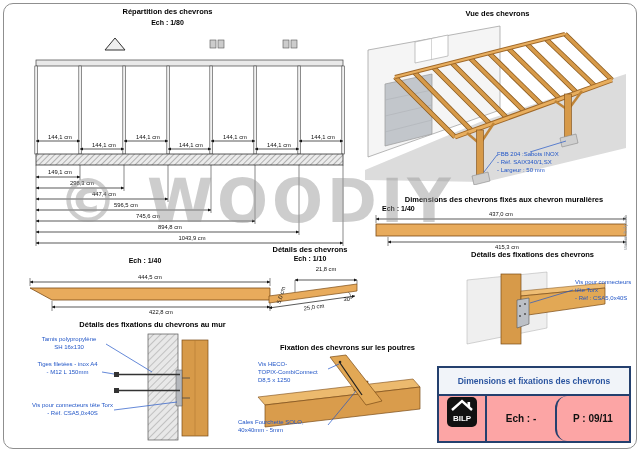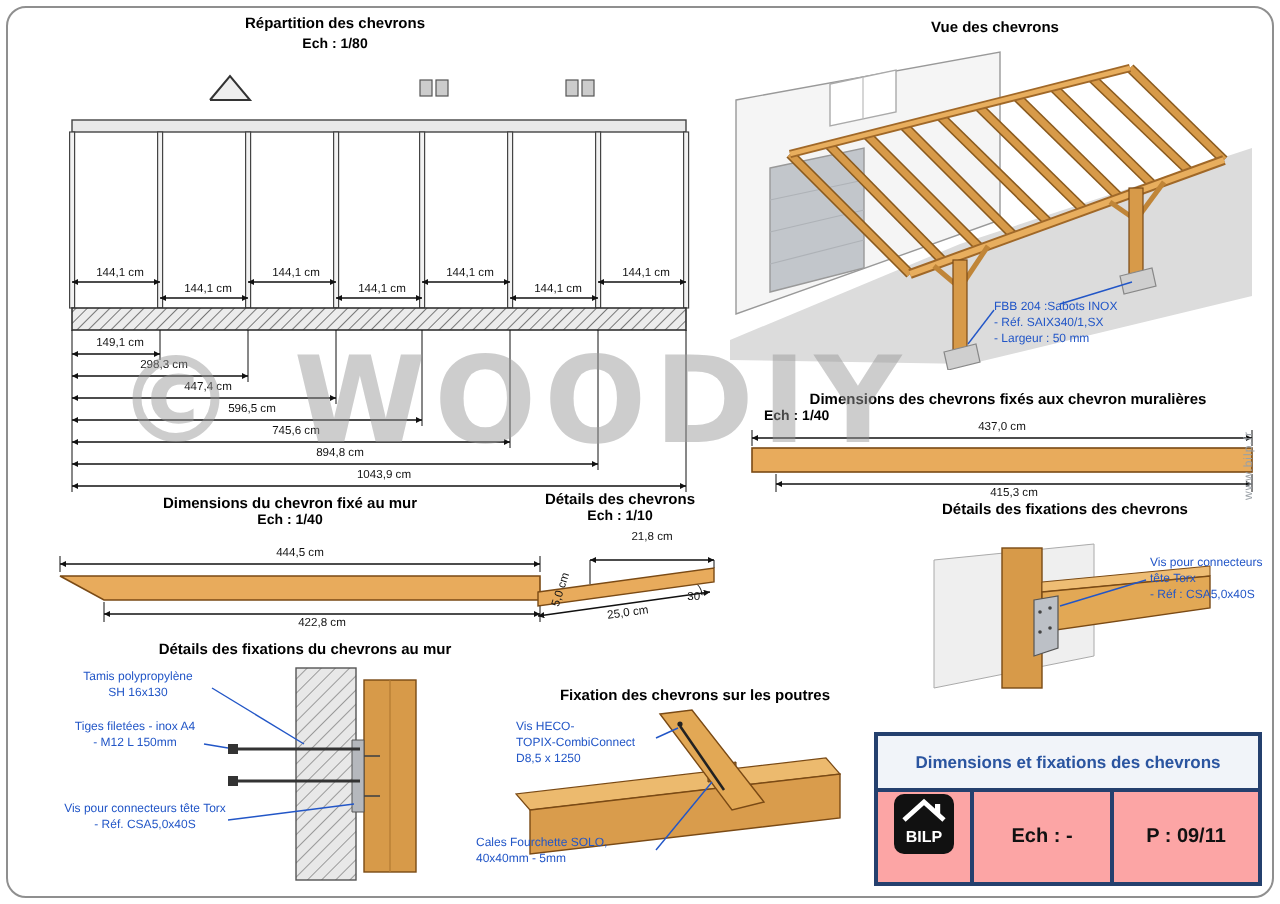--- a/index.html
+++ b/index.html
@@ -20,21 +20,21 @@
         transform-origin:left top;white-space:nowrap;}
   .tb{position:absolute;left:437px;top:366px;width:194px;height:77px;border:2px solid #24406e;
       background:#fca5a5;box-sizing:border-box;display:flex;flex-direction:column;}
   .tb-top{height:26px;border-bottom:2px solid #24406e;display:flex;align-items:center;
       justify-content:center;background:#f1f4f9;color:#2b55a0;font-size:8.5px;font-weight:bold;}
   .tb-bottom{flex:1;display:flex;}
   .tb-logo{width:46px;display:flex;align-items:flex-start;justify-content:center;text-decoration:underline;}
   .tb-ech{flex:1;border-left:2px solid #24406e;display:flex;align-items:center;
       justify-content:center;font-size:10px;font-weight:bold;color:#111;}
   .tb-page{width:72px;border-left:2px solid #24406e;display:flex;align-items:center;
-      justify-content:center;font-size:10px;font-weight:bold;color:#111;}
+      justify-content:center;font-size:10px;font-weight:bold;color:#111;border-radius:12px;}
   svg{display:block;}
 </style>
 </head>
 <body>
 
 <div id="page">
   <div class="frame"></div>
 
   <span class="abs t" style="left:55px;top:8px;width:225px;">Répartition des chevrons</span>
   <span class="abs sc" style="left:55px;top:19px;width:225px;">Ech : 1/80</span>
@@ -198,21 +198,20 @@
       <line x1="256" y1="5" x2="256" y2="13" stroke-width="0.5"></line>
       <line x1="6" y1="9" x2="256" y2="9" marker-start="url(#ar2)" marker-end="url(#ar2)"></line>
       <line x1="18" y1="27" x2="18" y2="36" stroke-width="0.5"></line>
       <line x1="256" y1="27" x2="256" y2="36" stroke-width="0.5"></line>
       <line x1="18" y1="32" x2="256" y2="32" marker-start="url(#ar2)" marker-end="url(#ar2)"></line>
     </g>
     <rect x="6" y="14" width="250" height="12" fill="#e8ab5c" stroke="#7a4a15" stroke-width="0.8"></rect>
   </svg>
   <span class="abs d" style="left:467px;top:244px;width:80px;">415,3 cm</span>
 
-  <span class="abs t" style="left:30px;top:248px;width:230px;">Dimensions du chevron fixé au mur</span>
   <span class="abs sc" style="left:30px;top:257px;width:230px;">Ech : 1/40</span>
   <span class="abs d" style="left:110px;top:274px;width:80px;">444,5 cm</span>
   <svg class="abs" style="left:25px;top:270px;" width="250" height="46" viewBox="0 0 250 46">
     <defs>
       <marker id="ar3" viewBox="0 0 4 4" refX="4" refY="2" markerWidth="4.5" markerHeight="4.5" orient="auto-start-reverse">
         <path d="M0,0L4,2L0,4Z" fill="#111"></path>
       </marker>
     </defs>
     <g stroke="#111" stroke-width="0.7">
       <line x1="5" y1="8" x2="5" y2="16" stroke-width="0.5"></line>

